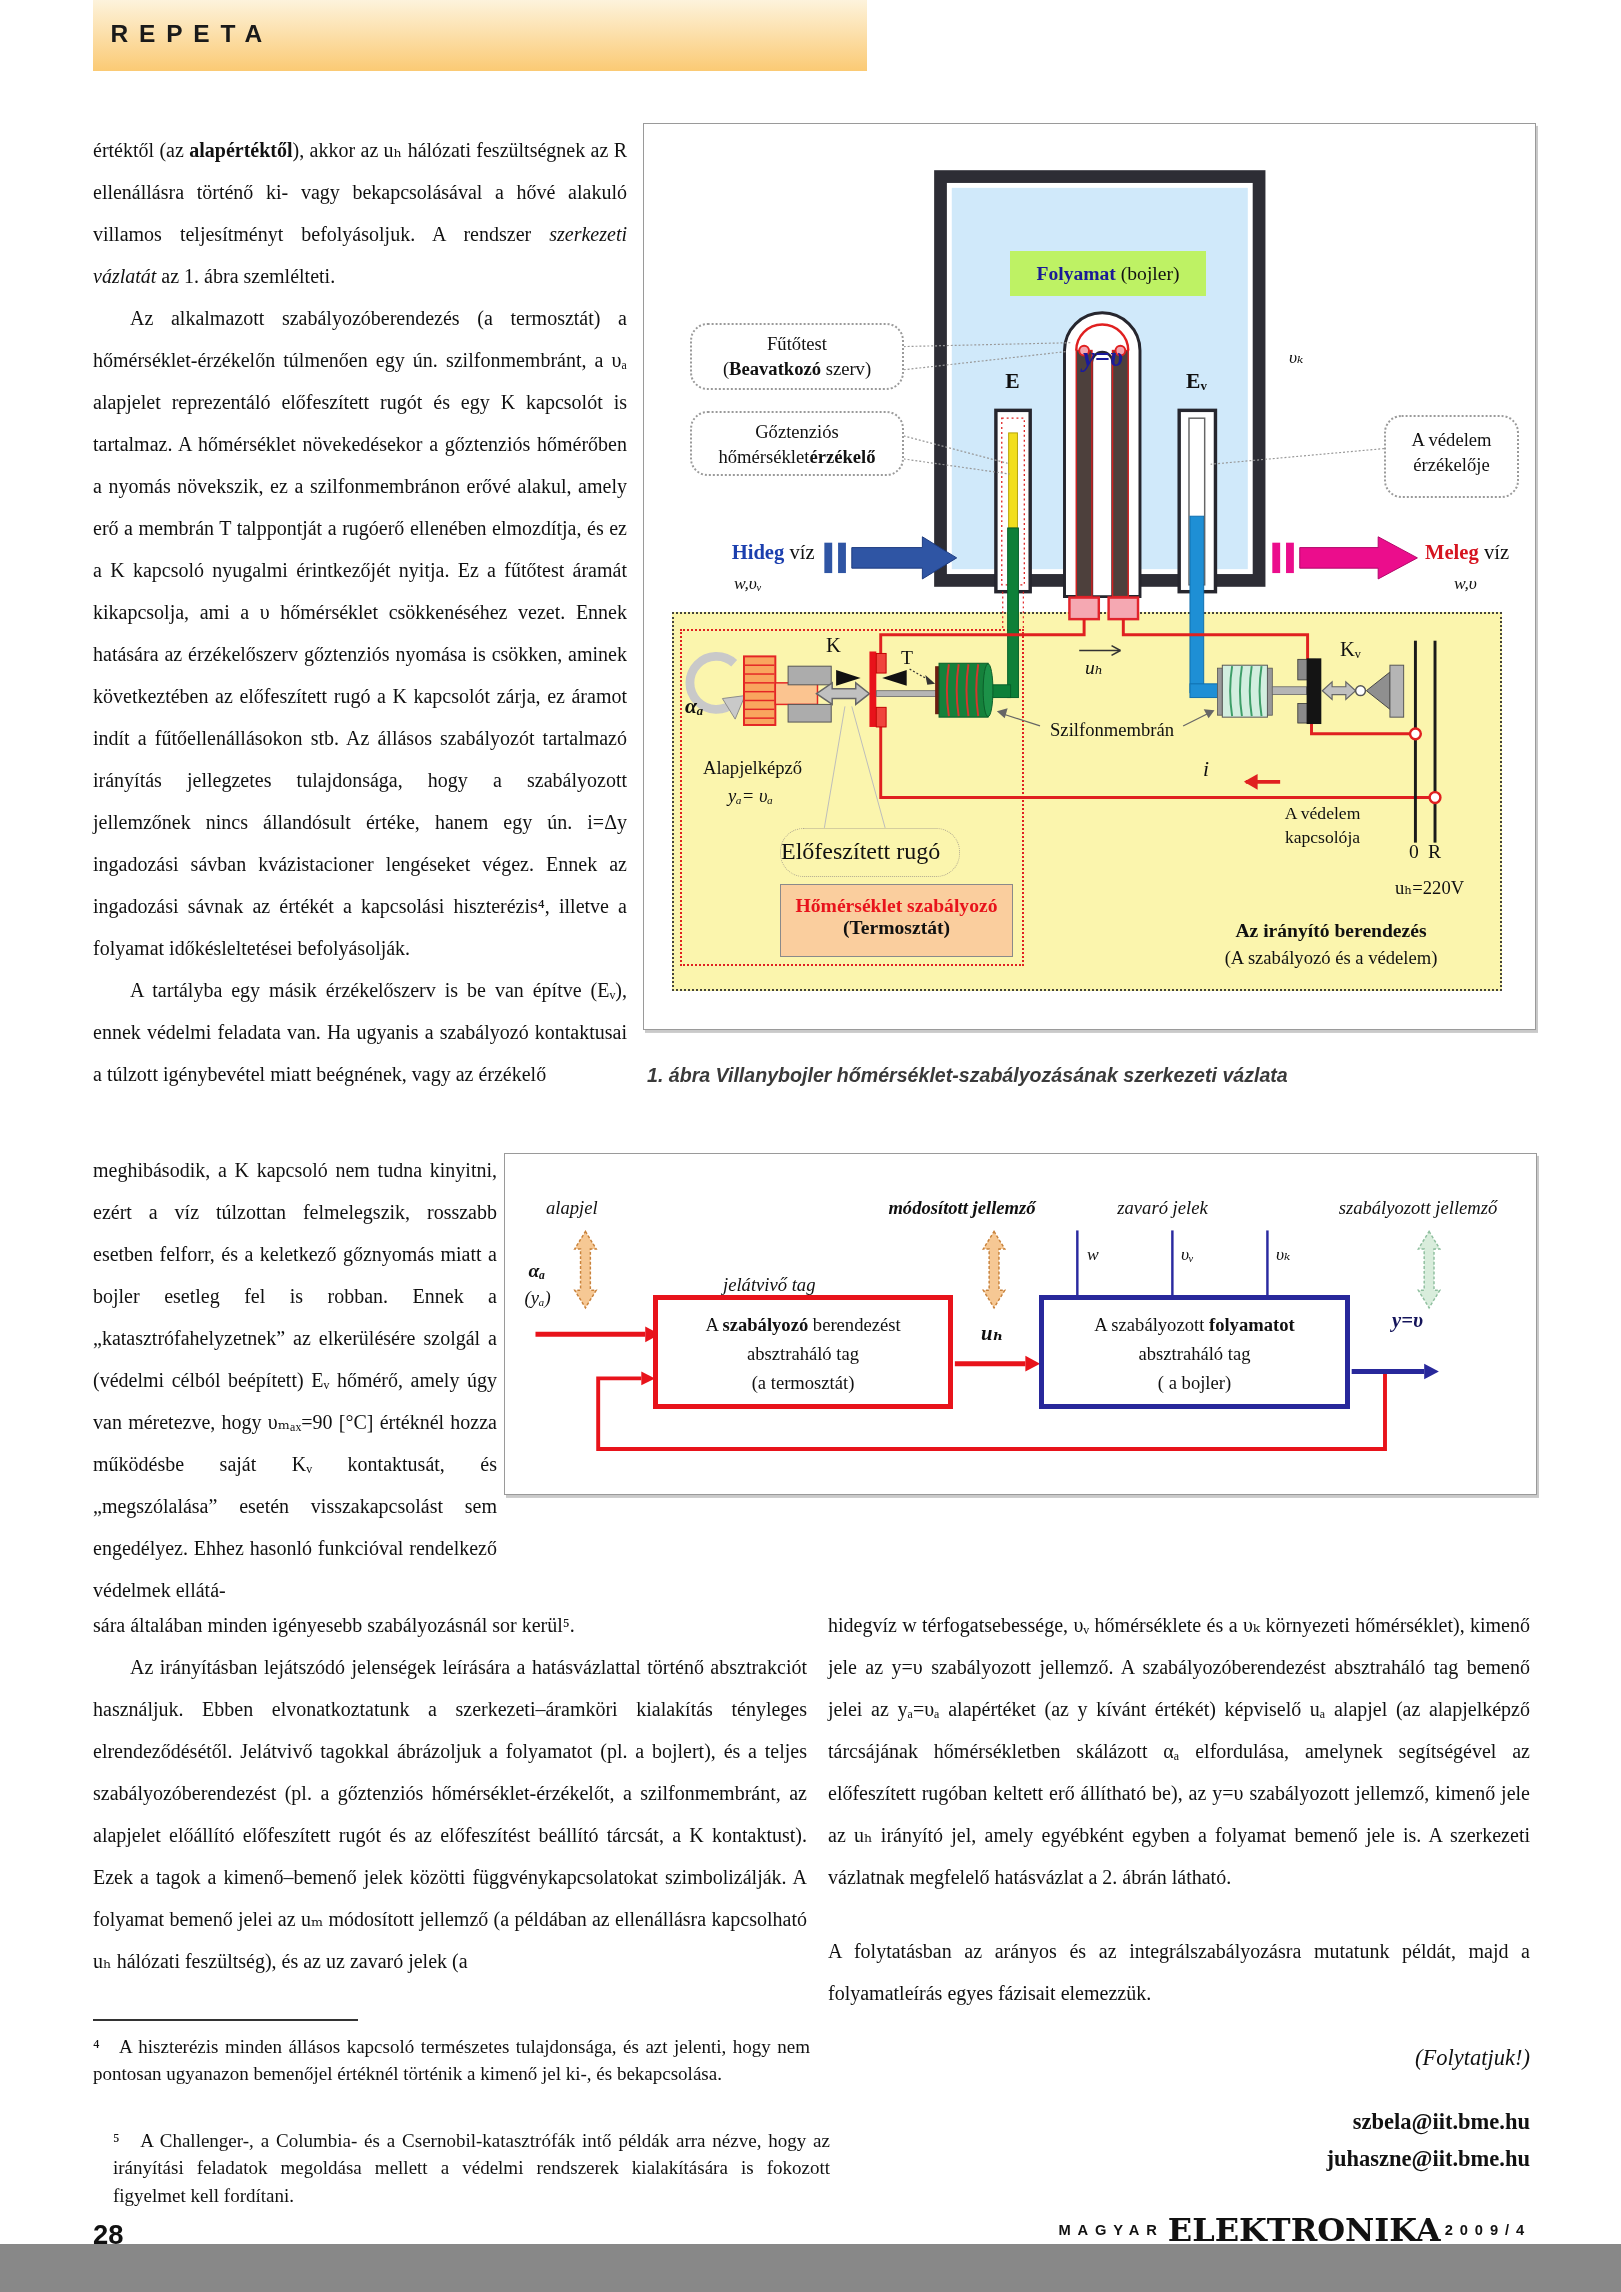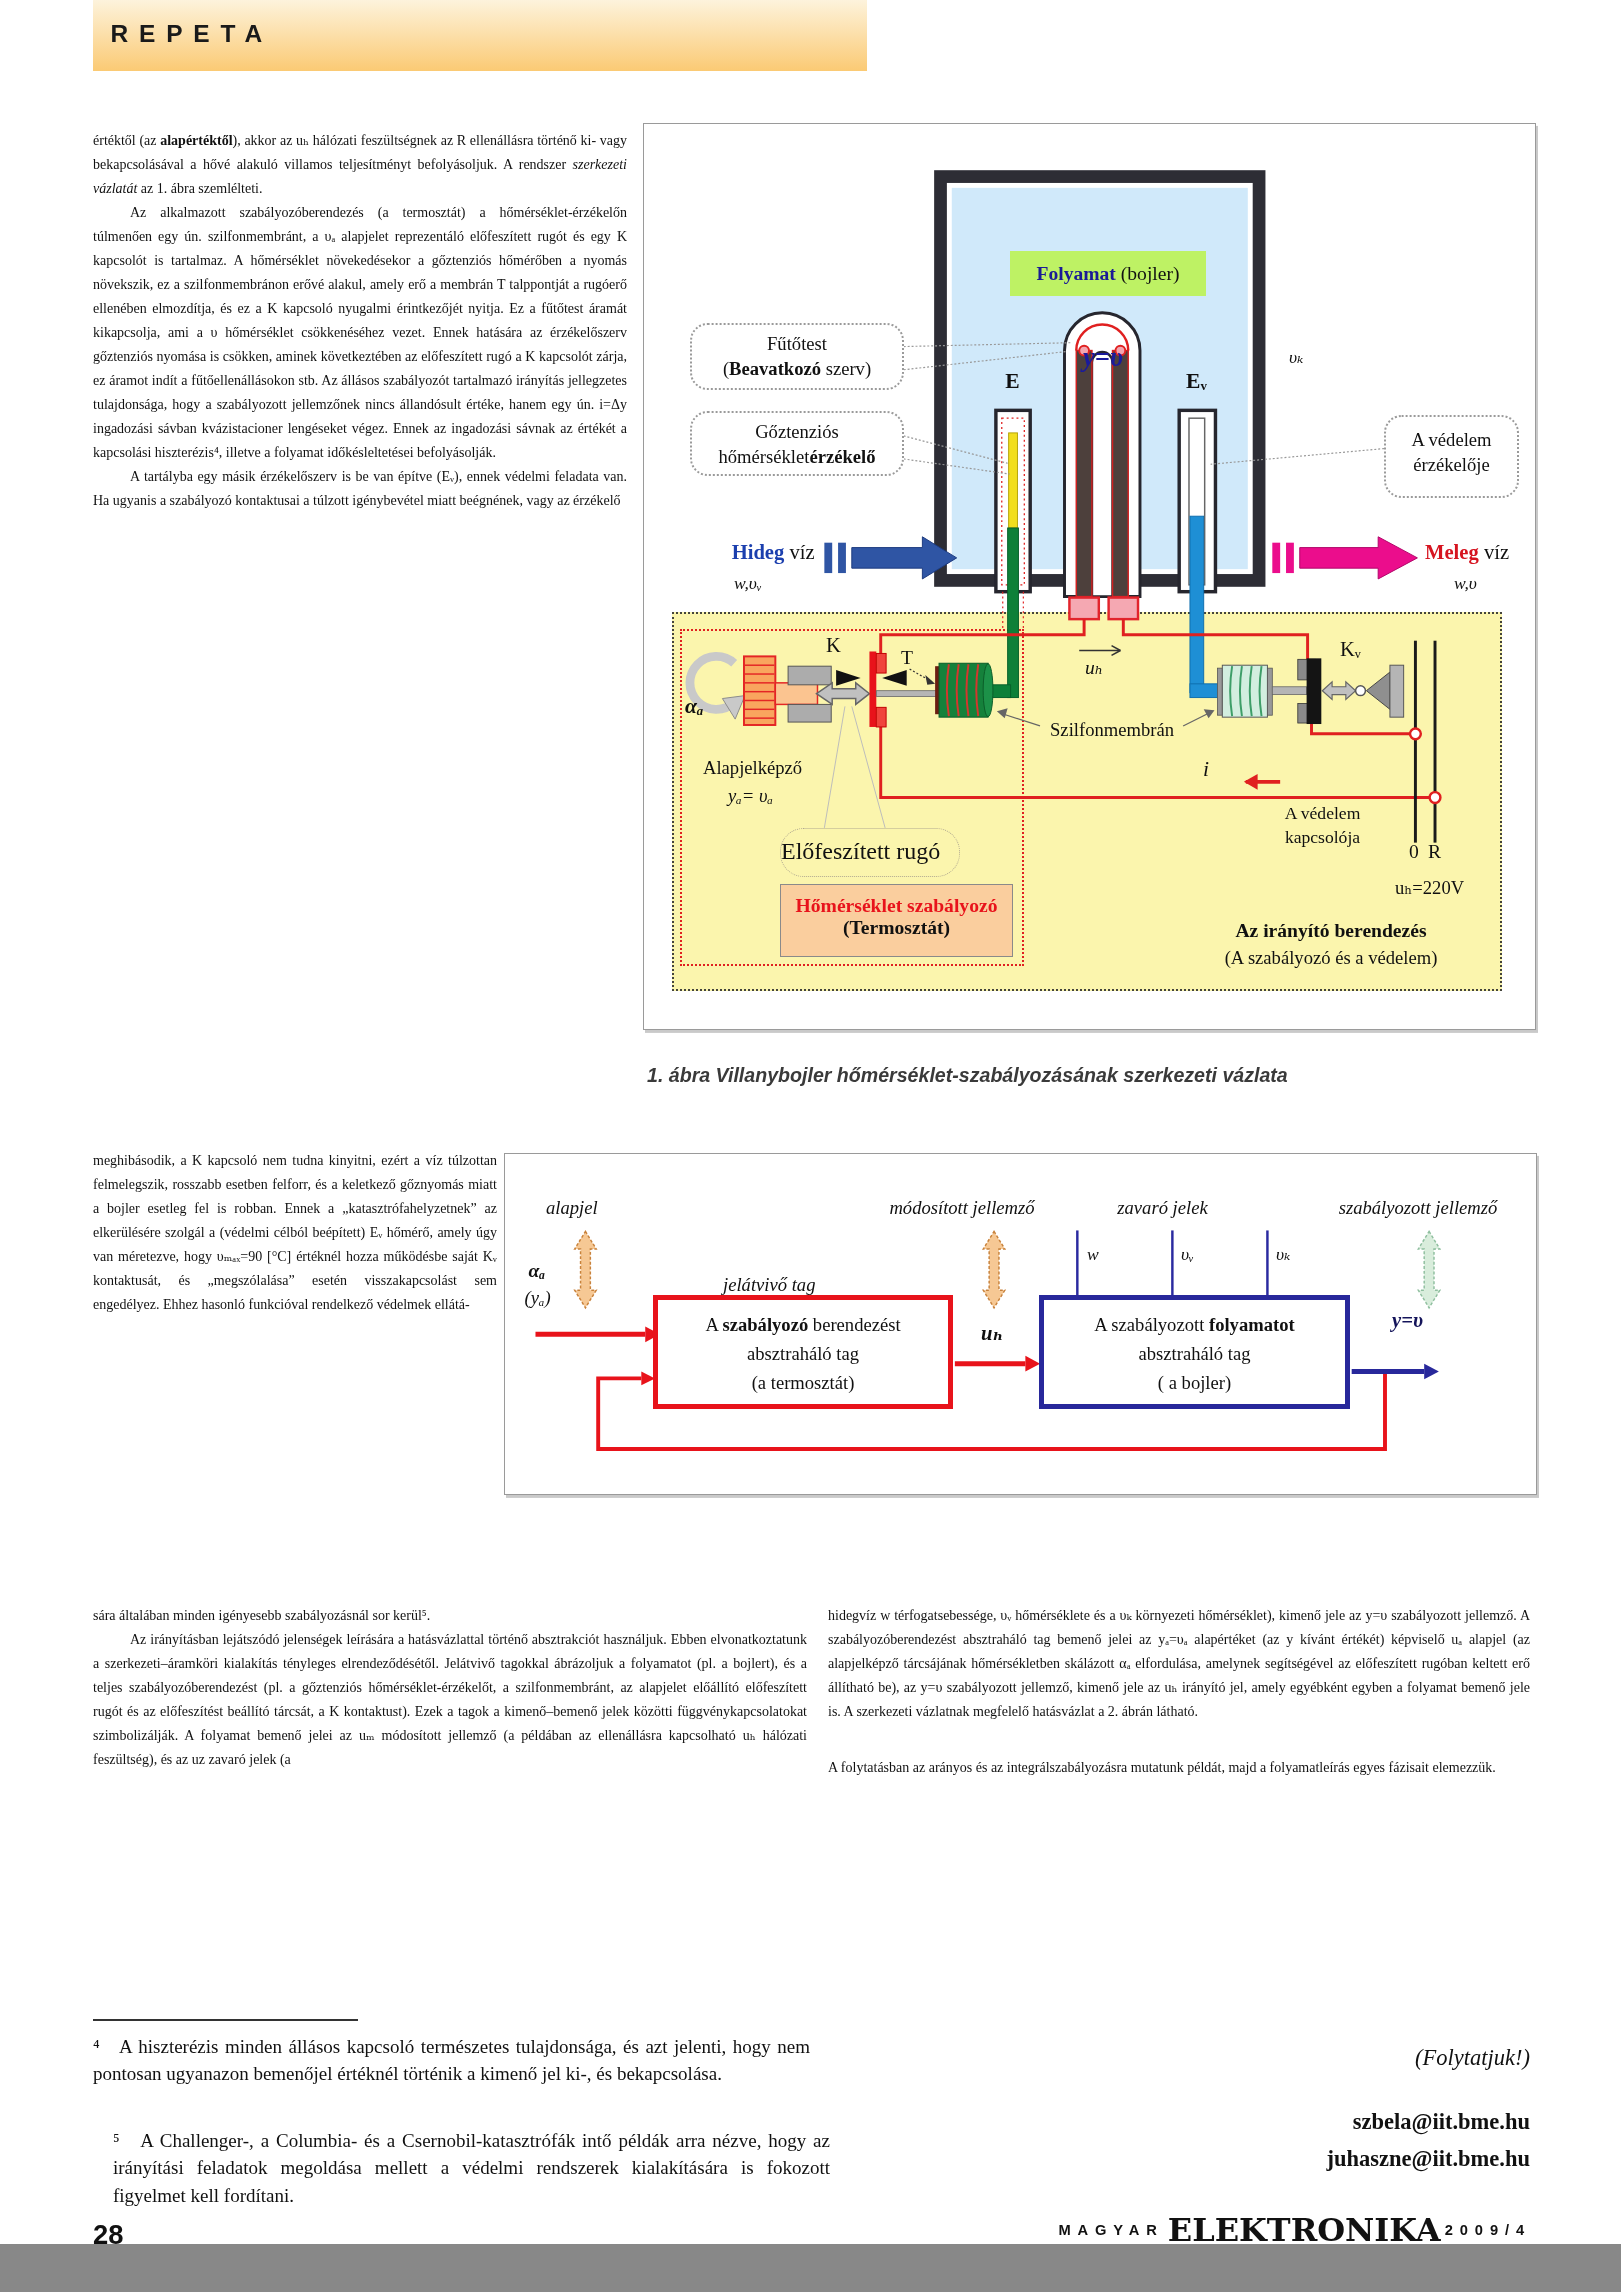--- a/index.html
+++ b/index.html
@@ -4,21 +4,21 @@
 <style>
   html,body{margin:0;padding:0;background:#888;}
   #page{position:relative;width:1621px;height:2244px;background:#ffffff;overflow:hidden;
         font-family:"Liberation Serif","DejaVu Serif","DejaVu Sans",serif;color:#111;}
   .abs{position:absolute;}
   
   #band{left:93px;top:0;width:774px;height:71px;background:linear-gradient(#fdf3dc,#fbca74);}
   #band .tag{position:absolute;left:17.6px;top:19.6px;font-family:"Liberation Sans","DejaVu Sans",sans-serif;
              font-weight:bold;font-size:24.5px;letter-spacing:10.8px;color:#1a1a1a;}
   
-  .body-col{font-size:14px;line-height:24px;text-align:justify;}
+  .body-col{font-size:20px;line-height:42px;text-align:justify;}
   .body-col p{margin:0;}
   .indent{text-indent:37px;}
   .fn{font-size:19px;line-height:27.4px;text-align:justify;}
   
   .figframe{background:#fff;border:1px solid #9a9a9a;box-shadow:2px 2.9px 0 #c9c9c9;}
   .figcap{font-family:"Liberation Sans","DejaVu Sans",sans-serif;font-weight:bold;font-style:italic;
           font-size:19.6px;color:#3a3a3a;}
   
   .fl{position:absolute;white-space:nowrap;font-size:18.6px;color:#101010;}
   .ital{font-style:italic;}
@@ -312,21 +312,21 @@
       <line x1="459" y1="214" x2="531" y2="214" stroke="#e8131b" stroke-width="5"></line>
       <polygon points="531,206 531,222 546,214" fill="#e8131b"></polygon>
       <polyline points="898,222 898,301 95,301 95,229 139,229" fill="none" stroke="#e8131b" stroke-width="4"></polyline>
       <polygon points="139,222 139,236 153,229" fill="#e8131b"></polygon>
 
       <line x1="864" y1="222" x2="938" y2="222" stroke="#28289b" stroke-width="5"></line>
       <polygon points="938,214 938,230 953,222" fill="#28289b"></polygon>
     </svg>
 
     <div class="fl ital" style="left:41px;top:43px;">alapjel</div>
-    <div class="fl ital ctr" style="left:353px;top:43px;width:208px;">módosított jellemző</div>
+    <div class="fl ital ctr" style="left:353px;top:43px;width:208px;font-weight:bold;">módosított jellemző</div>
     <div class="fl ital ctr" style="left:594px;top:43px;width:127px;">zavaró jelek</div>
     <div class="fl ital ctr" style="left:806px;top:43px;width:214px;">szabályozott jellemző</div>
     <div class="fl bold ital" style="left:23.5px;top:106px;font-size:19.6px;">αₐ</div>
     <div class="fl ital" style="left:19.6px;top:133px;">(yₐ)</div>
     <div class="fl ital" style="left:218px;top:120px;">jelátvivő tag</div>
     <div class="fl ital" style="left:582px;top:90px;font-size:17.6px;">w</div>
     <div class="fl ital" style="left:676px;top:90px;font-size:17.6px;">υᵥ</div>
     <div class="fl ital" style="left:771px;top:90px;font-size:17.6px;">υₖ</div>
 
     <div class="f2box" id="f2red">

